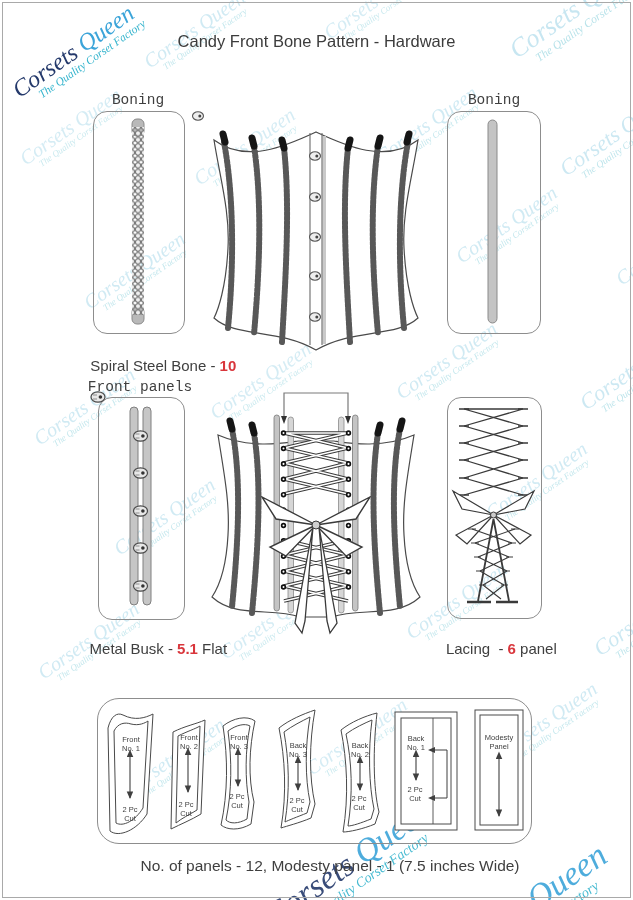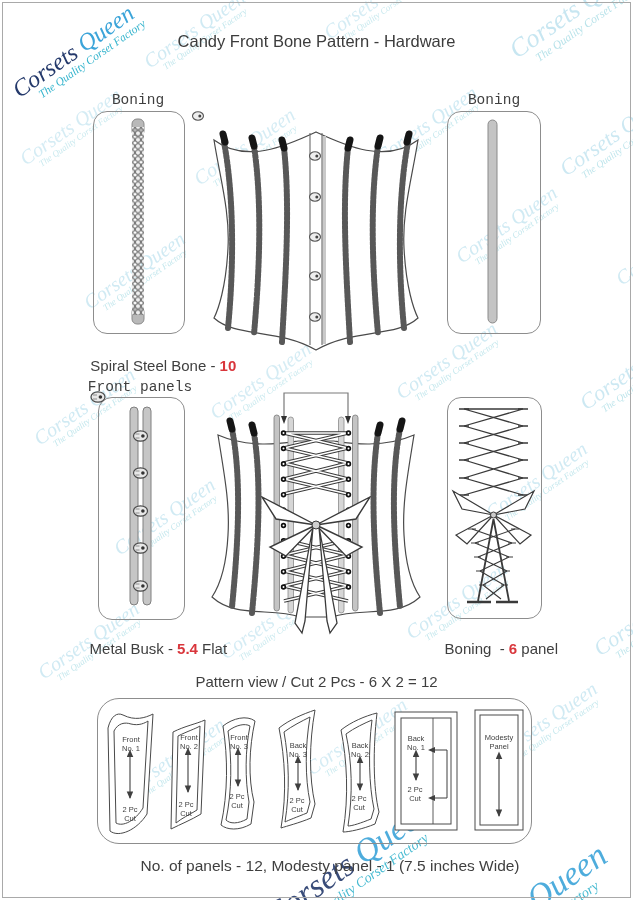--- a/index.html
+++ b/index.html
@@ -147,21 +147,21 @@
           <path d="M-5,-2 L-1,-2 M-5,2 L-1,2" stroke="#777" stroke-width="0.8"></path>
         </g>
       <use href="#hk2" x="42.5" y="39"></use>
         <use href="#hk2" x="42.5" y="76"></use>
         <use href="#hk2" x="42.5" y="114"></use>
       <use href="#hk2" x="42.5" y="151"></use>
         <use href="#hk2" x="42.5" y="189"></use>
     </g>
   </svg>
   <div class="abs ctr cap z10" style="left:50px;top:623px;width:200px;">
-    <span>Metal Busk - </span><span class="red">5.4</span><span> Flat</span>
+    <span>Metal Busk - </span><span class="red">5.1</span><span> Flat</span>
   </div>
 
   <div class="box z10" style="left:447px;top:397px;width:93px;height:220px;"></div>
   <svg class="z10" style="left:447px;top:397px;" width="93" height="220" viewBox="0 0 93 220">
     <g stroke="#3a3a3a" stroke-width="1.3" fill="none">
       <path d="M17,12 H76 M17,12 L76,29 M76,12 L17,29 M17,29 L76,46 M76,29 L17,46
                M17,46 L76,63 M76,46 L17,63 M17,63 L76,81 M76,63 L17,81 M17,81 L76,98 M76,81 L17,98"></path>
       <path d="M12,12 H22 M71,12 H81 M12,29 H22 M71,29 H81 M12,46 H22 M71,46 H81
                M12,63 H22 M71,63 H81 M12,81 H22 M71,81 H81 M12,98 H22 M71,98 H81"></path>
     </g>
@@ -174,21 +174,21 @@
       <path d="M25,132 L65,146 M68,132 L28,146 M28,146 L62,160 M65,146 L31,160
                M31,160 L60,174 M62,160 L33,174 M33,174 L57,188 M60,174 L36,188
                M36,188 L54,202 M57,188 L39,202"></path>
       <path d="M21,132 H29 M64,132 H72 M24,146 H32 M61,146 H69 M27,160 H34 M59,160 H66
                M29,174 H36 M56,174 H63 M32,188 H39 M54,188 H61"></path>
     </g>
     <path d="M46.5,122 L31,204 M46.5,122 L62,204" stroke="#3a3a3a" stroke-width="1.8" fill="none"></path>
     <path d="M20,205 H44 M49,205 H71" stroke="#3a3a3a" stroke-width="2.4"></path>
   </svg>
   <div class="abs ctr cap z10" style="left:393px;top:623px;width:200px;">
-    <span>Boning  - </span><span class="red">6</span><span> panel</span>
+    <span>Lacing  - </span><span class="red">6</span><span> panel</span>
   </div>
 
   <svg class="z10" style="left:198px;top:385px;" width="236" height="280" viewBox="0 0 236 280">
     <path d="M86,34 L86,8 L150,8 L150,34" fill="none" stroke="#7a7a7a" stroke-width="1.2"></path>
     <path d="M83,31 L89,31 L86,39 Z M147,31 L153,31 L150,39 Z" fill="#333"></path>
     <path d="M20,50 C52,64 86,58 100,56 L136,56 C150,58 184,64 216,50
              C210,88 204,118 206,150 C208,188 218,206 222,212
              C198,234 162,222 134,232 L102,232 C74,222 38,234 14,212
              C18,206 28,188 30,150 C32,118 26,88 20,50 Z" fill="#ffffff" stroke="#4a4a4a" stroke-width="1.2"></path>
     <g>
@@ -227,21 +227,20 @@
       <path d="M180,48 C172,100 176,165 182,228"></path>
     </g>
     <g stroke="#151515" stroke-width="7" stroke-linecap="round">
       <path d="M32,36 L34,44"></path>
         <path d="M54,40 L56,48"></path>
       <path d="M204,36 L202,44"></path>
         <path d="M182,40 L180,48"></path>
     </g>
   </svg>
 
-  <div class="abs ctr z10" id="pattern-title">Pattern view / Cut 2 Pcs - 6 X 2 = 12</div>
   <div class="box z10" style="left:97px;top:698px;width:433px;height:144px;border-radius:22px;"></div>
   <svg class="z10" style="left:97px;top:698px;" width="433" height="144" viewBox="0 0 433 144">
     <defs>
       <marker id="ae" markerWidth="9" markerHeight="9" refX="6" refY="3" orient="auto">
           <path d="M0,0 L7,3 L0,6 Z" fill="#3f3f3f"></path>
         </marker>
       <marker id="as" markerWidth="9" markerHeight="9" refX="1" refY="3" orient="auto-start-reverse">
           <path d="M0,0 L7,3 L0,6 Z" fill="#3f3f3f"></path>
         </marker>
     </defs>

